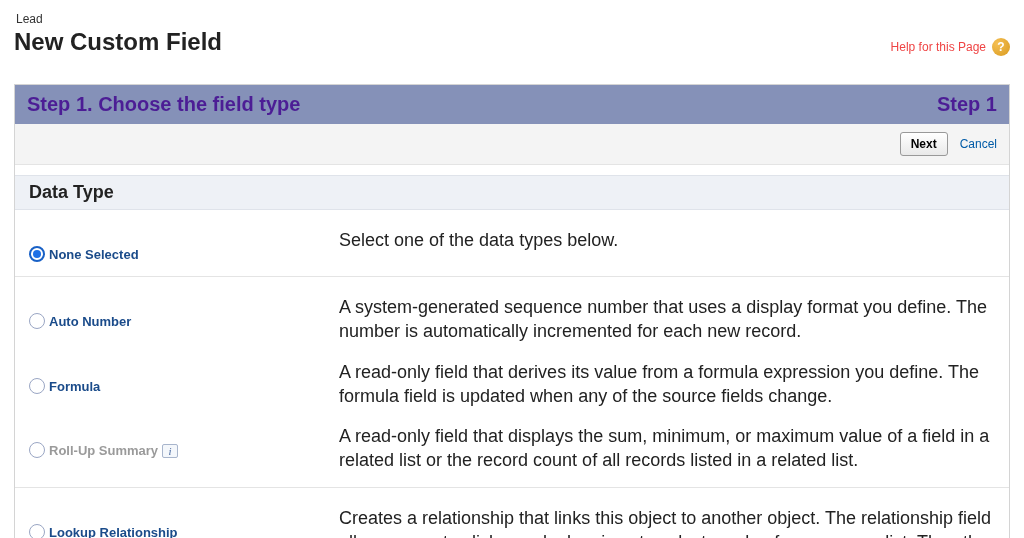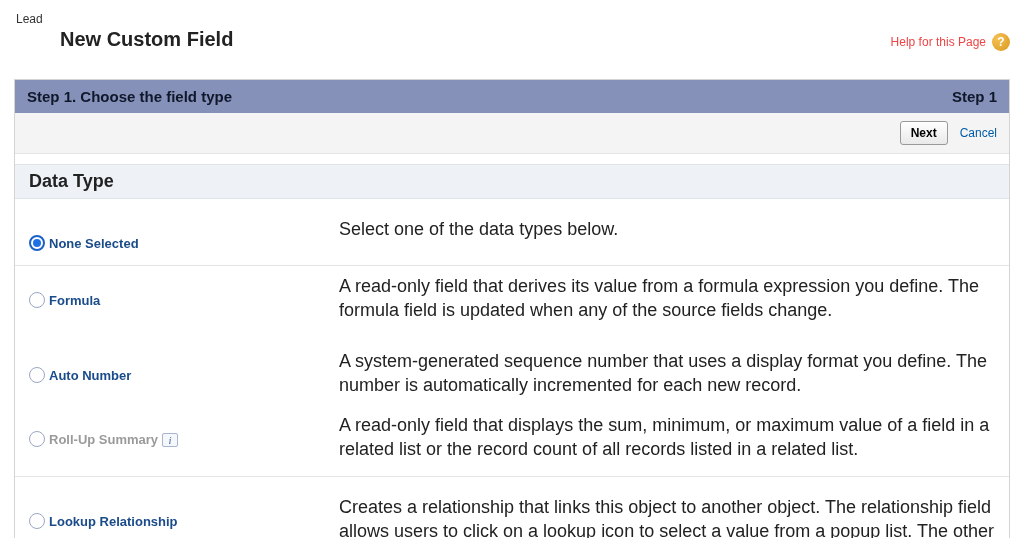--- a/index.html
+++ b/index.html
@@ -6,36 +6,36 @@
   body {
     font-family: Arial, Helvetica, sans-serif;
     font-size: 13px;
     color: #222;
     background: #fff;
     width: 1024px;
   }
   .page-wrap { padding: 12px 14px 0 14px; }
   .header-row { display: flex; justify-content: space-between; align-items: flex-end; }
   .breadcrumb { font-size: 12px; color: #333; padding-left: 2px; }
-  .page-title { font-size: 20px; font-weight: 600; margin-top: 2px; margin-left: 46px; }
+  .page-title { font-size: 24px; font-weight: 600; margin-top: 2px; }
   .help-wrap { display: flex; align-items: center; gap: 6px; margin-top: 4px; }
   .help-link { color: #ef4444; font-size: 12px; cursor: pointer; }
   .help-icon {
     width: 18px; height: 18px; border-radius: 50%;
     background: radial-gradient(circle at 30% 30%, #f5c054, #d99a1f);
     display: flex; align-items: center; justify-content: center;
     color: #fff; font-weight: bold; font-size: 12px;
   }
   .main-panel { margin-top: 28px; border: 1px solid #d4d4d4; }
   .step-bar {
     background: #8591b8;
-    color: #0f172a;
+    color: #4c1d95;
     display: flex; justify-content: space-between; align-items: center;
     padding: 8px 12px;
-    font-size: 15px; font-weight: 600;
+    font-size: 20px; font-weight: 600;
   }
   .action-bar {
     background: #f4f4f4;
     border-bottom: 1px solid #e4e4e4;
     padding: 8px 12px;
     display: flex; justify-content: flex-end; align-items: center; gap: 12px;
   }
   .btn {
     font-size: 12px; font-weight: 600;
     padding: 4px 10px;
@@ -115,33 +115,33 @@
     <div class="section-head">Data Type</div>
 
     <div id="rows-container">
         <div class="row group-first group-last">
           <div class="left-col">
             <span class="radio selected"></span>
             <span class="radio-label">None Selected</span>
           </div>
           <div class="right-col">Select one of the data types below.</div>
         </div>
+        <div class="row group-first">
+          <div class="left-col">
+            <span class="radio"></span>
+            <span class="radio-label">Auto Number</span>
+          </div>
+          <div class="right-col">A system-generated sequence number that uses a display format you define. The number is automatically incremented for each new record.</div>
+        </div>
         <div class="row">
           <div class="left-col">
             <span class="radio"></span>
             <span class="radio-label">Formula</span>
           </div>
           <div class="right-col">A read-only field that derives its value from a formula expression you define. The formula field is updated when any of the source fields change.</div>
-        </div>
-        <div class="row group-first">
-          <div class="left-col">
-            <span class="radio"></span>
-            <span class="radio-label">Auto Number</span>
-          </div>
-          <div class="right-col">A system-generated sequence number that uses a display format you define. The number is automatically incremented for each new record.</div>
         </div>
         <div class="row group-last">
           <div class="left-col">
             <span class="radio"></span>
             <span class="radio-label disabled">Roll-Up Summary</span>
             <span class="info-icon">i</span>
           </div>
           <div class="right-col">A read-only field that displays the sum, minimum, or maximum value of a field in a related list or the record count of all records listed in a related list.</div>
         </div>
         <div class="row group-first">

